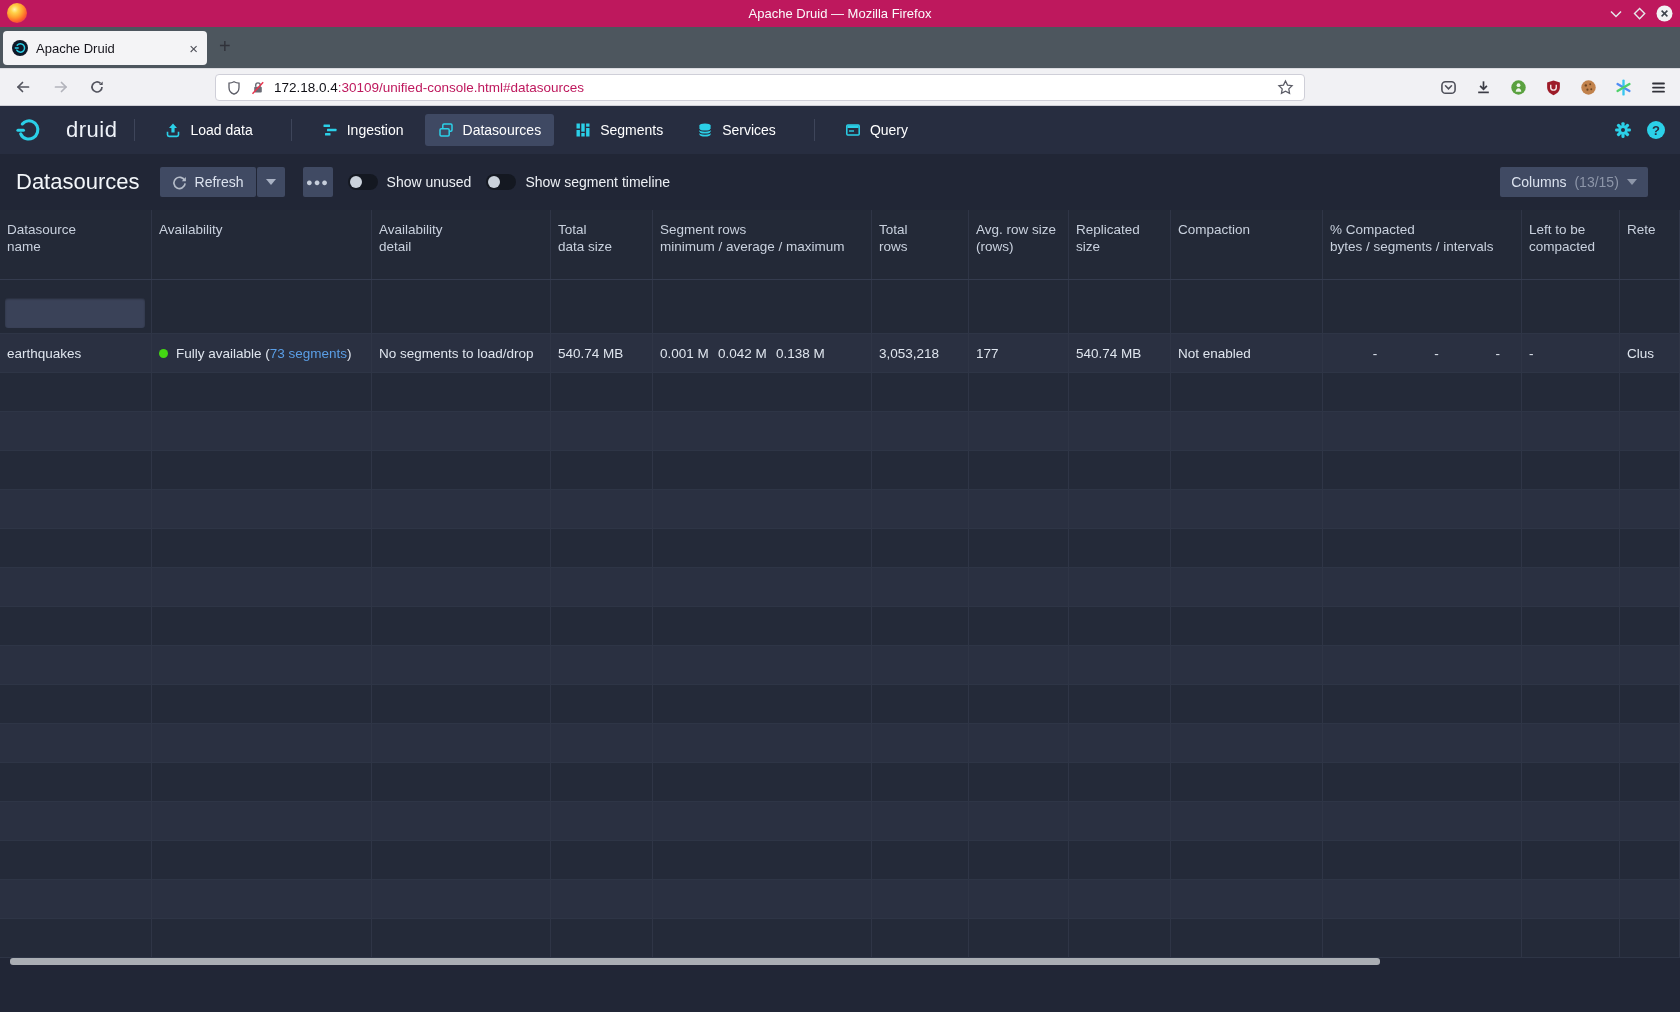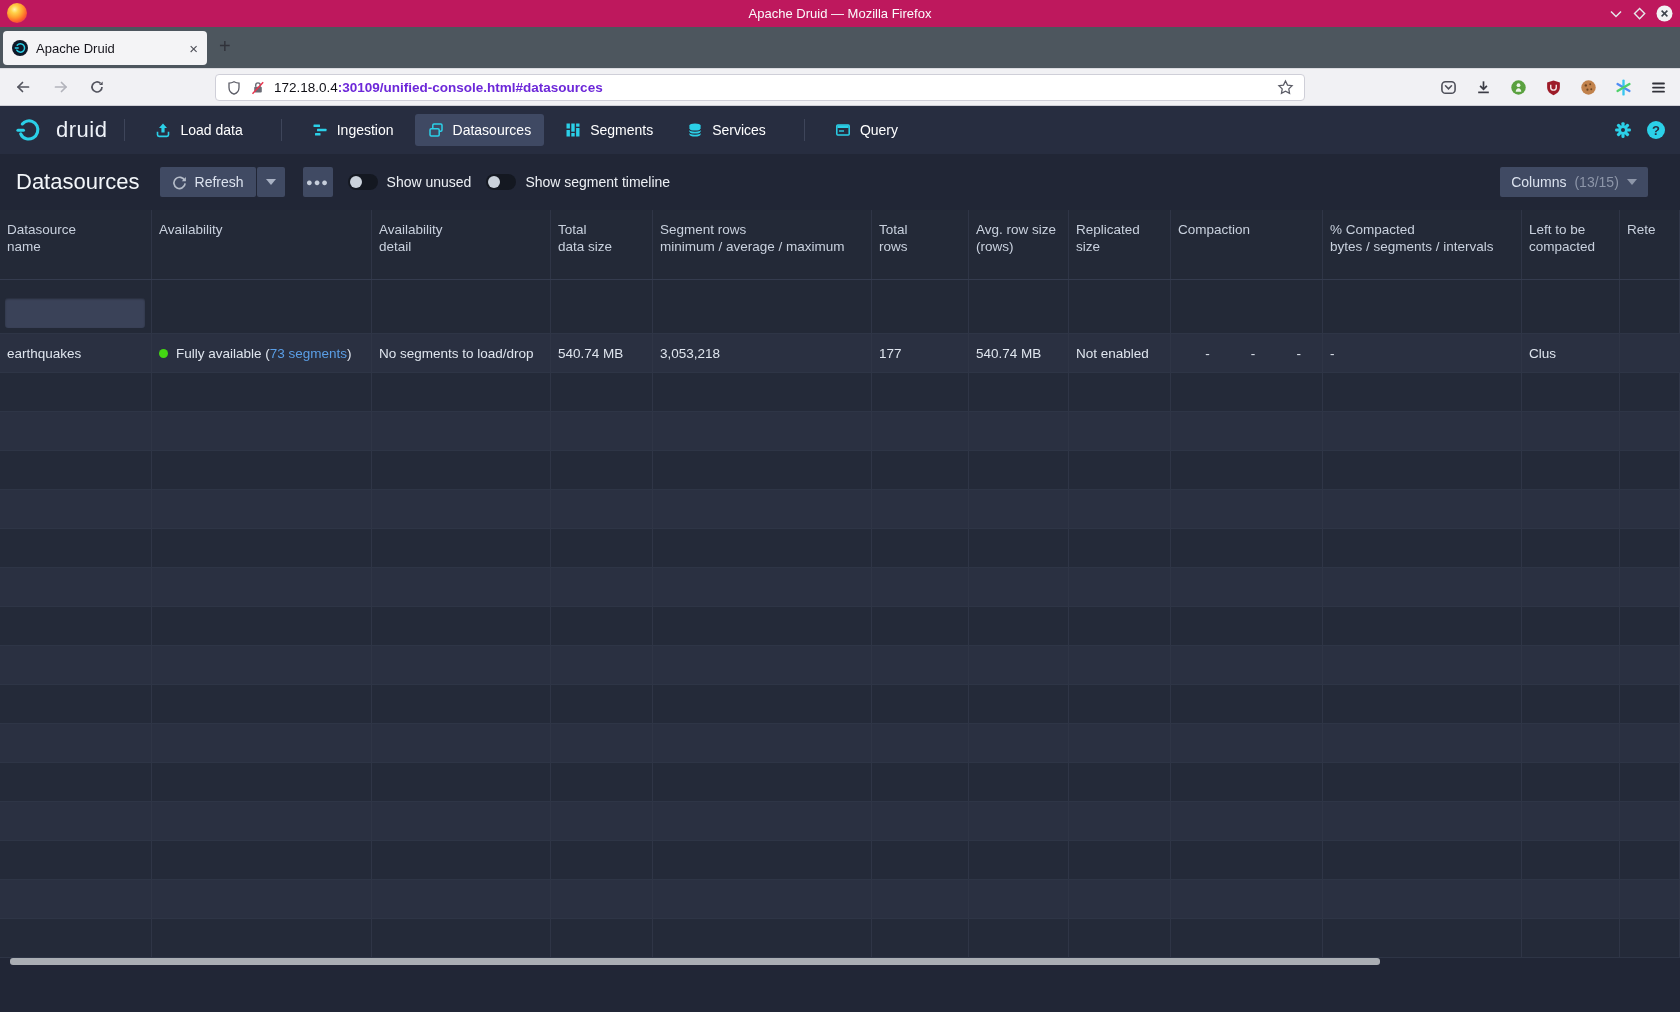--- a/index.html
+++ b/index.html
@@ -18,27 +18,27 @@
     display:flex; align-items:center; padding:0 9px; }
   .tab-label { font-size:13px; color:#16151c; margin-left:8px; flex:1; }
   .tab-close { color:#4d4e57; font-size:15px; line-height:15px; }
   .newtab { position:absolute; left:219px; top:8px; font-size:20px; color:#30323a; }
 
   .toolbar { position:absolute; top:68px; left:0; right:0; height:38px; background:#f1f1f4; border-top:1px solid #dadbe0; border-bottom:1px solid #cfcfd6; }
   .navbtn { position:absolute; top:10px; }
   .urlbar { position:absolute; left:215px; top:5px; width:1090px; height:27px; background:#ffffff; border:1px solid #cfcfd8; border-radius:4px;
     display:flex; align-items:center; padding:0 10px; gap:8px; font-size:13.5px; }
   .url-host { color:#101016; }
-  .url-rest { color:#6d28d9;font-weight:bold; }
+  .url-rest { color:#be185d; }
   .urlstar { margin-left:auto; }
   .toolbar-right { position:absolute; right:13px; top:10px; display:flex; gap:18px; align-items:center; }
 
   
   .appnav { position:absolute; top:106px; left:0; right:0; height:48px; background:#272d40; display:flex; align-items:center; padding:0 15px; }
-  .brand { display:flex; align-items:center; gap:14px; }
+  .brand { display:flex; align-items:center; gap:24px; }
   .brand-text { color:#eef2f8; font-size:22px; letter-spacing:.5px; }
   .nav-divider { width:1px; height:22px; background:#3e455a; margin:0 17px; }
   .nav-item { display:flex; align-items:center; gap:9px; padding:8px 13px; border-radius:3px; color:#ffffff; font-size:14px; margin-right:8px; white-space:nowrap; }
   .nav-item.active { background:#3f4963; }
   .nav-spacer { flex:1; }
   .help-circle { width:18px; height:18px; border-radius:50%; background:#2bd0e8; color:#272d40; font-weight:bold; font-size:13px;
     display:flex; align-items:center; justify-content:center; margin-left:15px; }
 
   
   .pageheader { position:absolute; top:154px; left:0; right:0; height:56px; display:flex; align-items:center; padding:0 16px; }
@@ -439,20 +439,25 @@
     <div class="grid-row tr">
       <div class="td">earthquakes</div>
       <div class="td">
         <span class="dot"></span>
         <span>Fully available (</span>
           <span class="seg-link">73 segments</span>
           <span>)</span>
       </div>
       <div class="td">No segments to load/drop</div>
       <div class="td">540.74 MB</div>
+      <div class="td">
+        <span class="seg-val">0.001 M</span>
+          <span class="seg-val">0.042 M</span>
+          <span>0.138 M</span>
+      </div>
       <div class="td">3,053,218</div>
       <div class="td">177</div>
       <div class="td">540.74 MB</div>
       <div class="td">Not enabled</div>
       <div class="td pct-cell">
         <span>-</span>
           <span>-</span>
           <span>-</span>
       </div>
       <div class="td">-</div>

